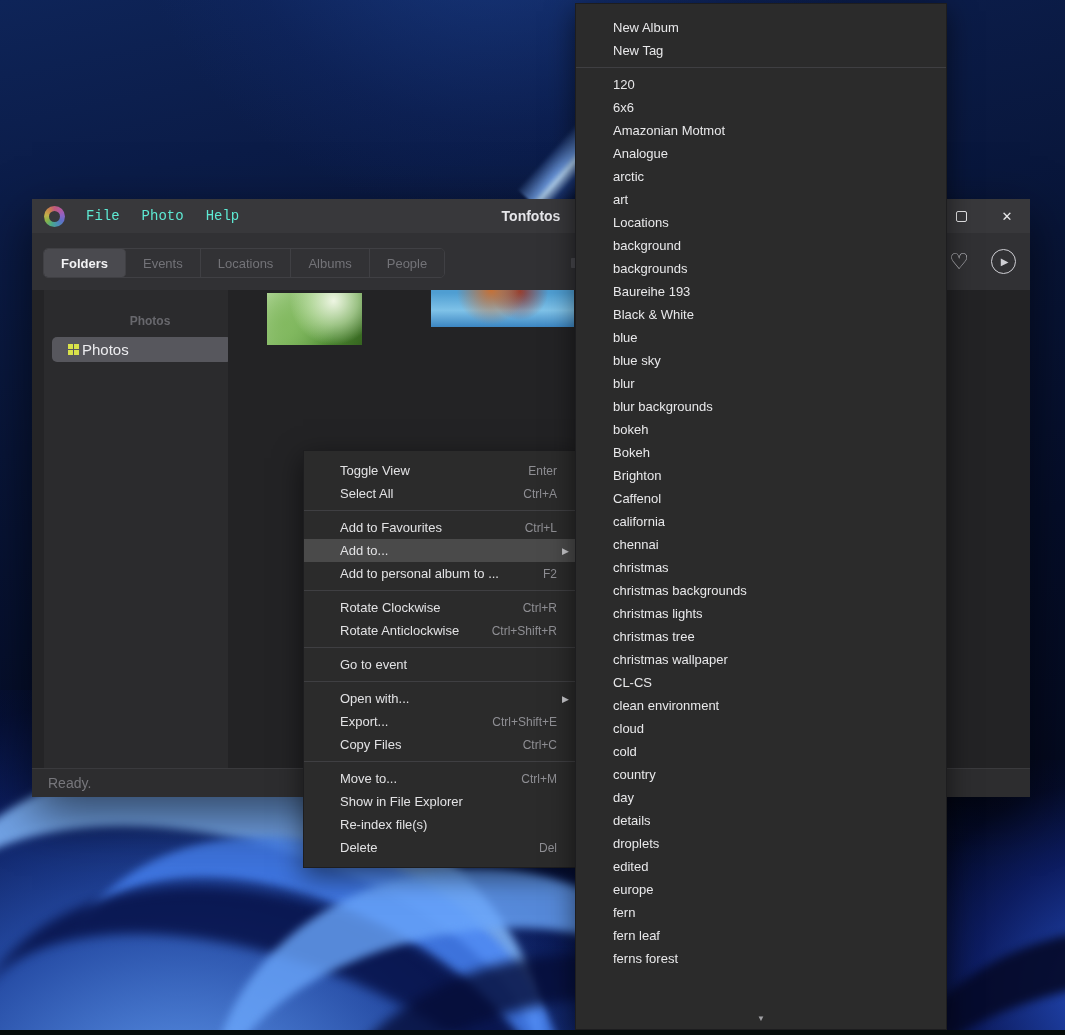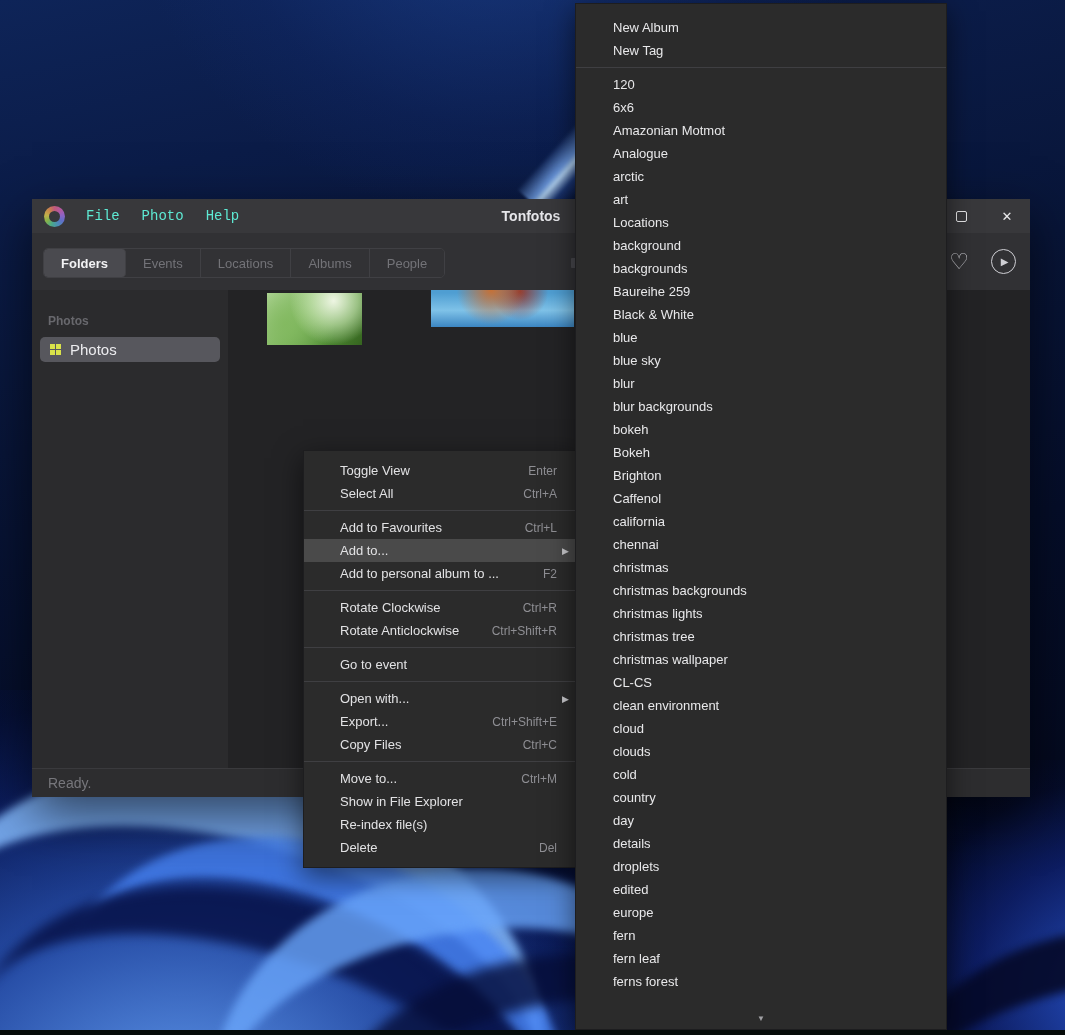--- a/index.html
+++ b/index.html
@@ -48,21 +48,21 @@
   .tab { height:28px; display:flex; align-items:center; padding:0 17px; font-size:13px;
     color:#737378; border-right:1px solid #404044; background:#323235; }
   .tab:last-child { border-right:none; }
   .tab.active { background:#4a4a4f; color:#f2f2f4; font-weight:bold; border-radius:4px; }
   .toolbar-right { position:absolute; right:14px; top:0; height:57px; display:flex; align-items:center; gap:22px; }
   .heart-glyph { color:#cfcfd4; font-size:22px; line-height:1; }
   .play-circle { width:25px; height:25px; border:1.5px solid #cfcfd4; border-radius:50%;
     display:flex; align-items:center; justify-content:center; color:#cfcfd4; font-size:10px; padding-left:2px; }
   .zoom-peek { position:absolute; left:539px; top:25px; width:5px; height:10px; background:#5c5c62; opacity:.6; border-radius:1px; }
 
-  .sidebar { position:absolute; left:0; top:91px; width:196px; height:478px; background:#2b2b2d; }
+  .sidebar { position:absolute; left:12px; top:91px; width:196px; height:478px; background:#2b2b2d;text-align:center; }
   .sidebar-section-label { margin:24px 0 0 16px; color:#68686d; font-size:12px; font-weight:bold; }
   .sidebar-item { margin:9px 8px 0 8px; height:25px; border-radius:5px; background:#57575d;
     display:flex; align-items:center; padding-left:10px; gap:9px; }
   .grid-icon { width:11px; height:11px; position:relative; }
   .grid-icon::before { content:""; position:absolute; width:5px; height:5px; background:#d9e24a;
     box-shadow:6px 0 0 #d9e24a, 0 6px 0 #d9e24a, 6px 6px 0 #d9e24a; }
   .sidebar-item-label { color:#ececef; font-size:15px; }
 
   .content { position:absolute; left:196px; top:91px; width:802px; height:478px; background:#232325; overflow:hidden; }
   .thumb { position:absolute; }
@@ -277,21 +277,21 @@
       <div class="menu-row">
         <span class="label">Locations</span>
       </div>
       <div class="menu-row">
         <span class="label">background</span>
       </div>
       <div class="menu-row">
         <span class="label">backgrounds</span>
       </div>
       <div class="menu-row">
-        <span class="label">Baureihe 259</span>
+        <span class="label">Baureihe 193</span>
       </div>
       <div class="menu-row">
         <span class="label">Black &amp; White</span>
       </div>
       <div class="menu-row">
         <span class="label">blue</span>
       </div>
       <div class="menu-row">
         <span class="label">blue sky</span>
       </div>
@@ -335,23 +335,20 @@
         <span class="label">christmas wallpaper</span>
       </div>
       <div class="menu-row">
         <span class="label">CL-CS</span>
       </div>
       <div class="menu-row">
         <span class="label">clean environment</span>
       </div>
       <div class="menu-row">
         <span class="label">cloud</span>
-      </div>
-      <div class="menu-row">
-        <span class="label">clouds</span>
       </div>
       <div class="menu-row">
         <span class="label">cold</span>
       </div>
       <div class="menu-row">
         <span class="label">country</span>
       </div>
       <div class="menu-row">
         <span class="label">day</span>
       </div>

